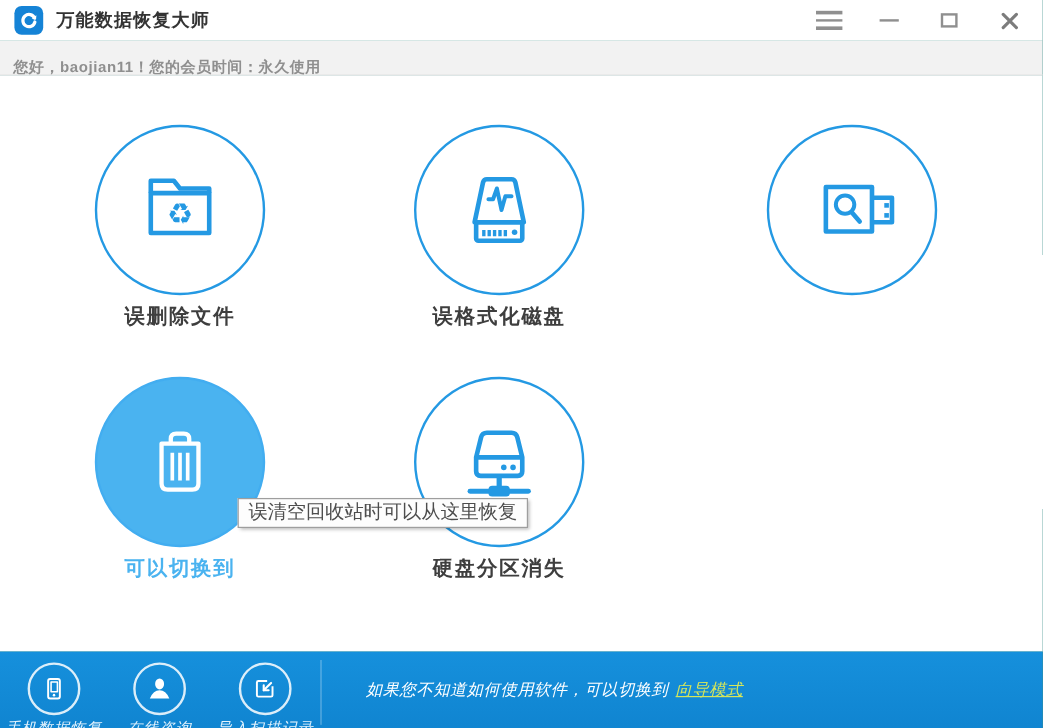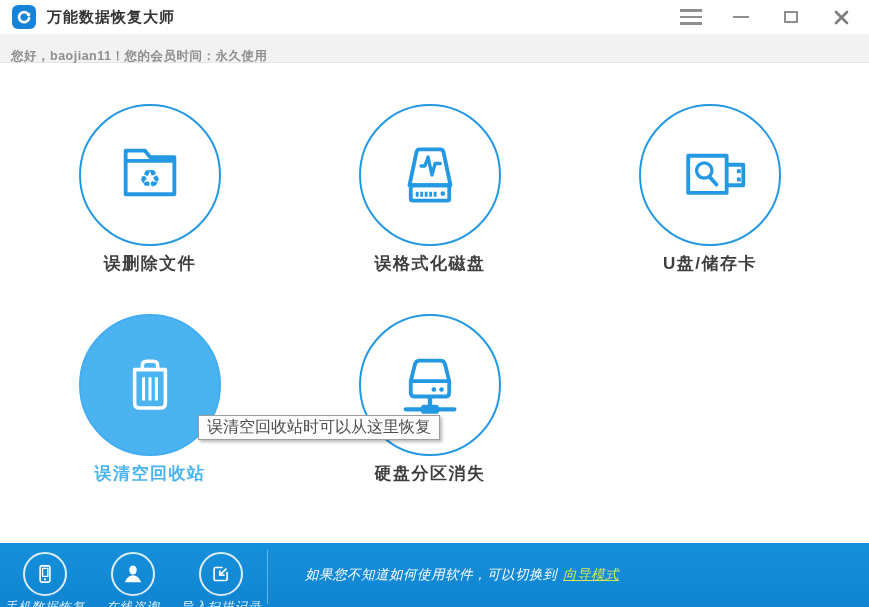--- a/index.html
+++ b/index.html
@@ -34,21 +34,21 @@
   .cell { position:absolute; width:200px; text-align:center; cursor:pointer; }
   .cell .circle {
     width:142px; height:142px; margin:0 auto; border-radius:50%;
     border:2px solid #2499e3; background:#fff;
     display:flex; align-items:center; justify-content:center; color:#2499e3;
   }
   .cell .label { margin-top:6px; font-size:17px; font-weight:bold; color:#3e3e3e; letter-spacing:1.5px; }
   .cell.active .circle { background:#4ab3f0; border-color:#42adf0; color:#ffffff; }
   .cell.active .label { color:#4ab3f0; }
   .c-r1 { top:41px; } .c-r2 { top:251px; }
-  .c-col1 { left:50px; } .c-col2 { left:330px; } .c-col3 { left:610px; }
+  .c-col1 { left:50px; } .c-col2 { left:316px; } .c-col3 { left:610px; }
 
   
   .tooltip {
     position:absolute; left:198px; top:352px; z-index:5;
     background:#fdfdfd; border:1px solid #9e9e9e;
     box-shadow:2px 2px 3px rgba(0,0,0,0.28);
     font-size:16px; color:#4d4d4d; padding:1px 8px; white-space:nowrap;
   }
 
   
@@ -136,32 +136,31 @@
       <div class="circle">
         <svg width="82" height="82" viewBox="0 0 64 64" fill="none" stroke="currentColor" stroke-width="3" stroke-linejoin="round">
           <rect x="15" y="17" width="30" height="29"></rect>
           <path d="M45 24 h13 v16 h-13"></path>
           <rect x="53" y="27.5" width="3" height="3" fill="currentColor" stroke="none"></rect>
           <rect x="53" y="34" width="3" height="3" fill="currentColor" stroke="none"></rect>
           <circle cx="27.5" cy="28.5" r="6" stroke-width="2.6"></circle>
           <path d="M31.8 33.5 L37 39.5" stroke-width="3" stroke-linecap="round"></path>
         </svg>
       </div>
-      <div class="label">U盘/储存卡</div>
     </div>
 
     <div class="cell c-r2 c-col1 active">
       <div class="circle">
         <svg width="82" height="82" viewBox="0 0 64 64" fill="none" stroke="currentColor" stroke-width="2.8" stroke-linejoin="round">
           <path d="M26 20 v-3 q0 -3.5 3.5 -3.5 h5 q3.5 0 3.5 3.5 v3"></path>
           <path d="M20 20 h24 v26 q0 4 -4 4 h-16 q-4 0 -4 -4 z"></path>
           <path d="M27 26 v18 M32 26 v18 M37 26 v18" stroke-width="2.4"></path>
         </svg>
       </div>
-      <div class="label">误清空回收站</div>
+      <div class="label">可以切换到</div>
     </div>
 
     <div class="cell c-r2 c-col2">
       <div class="circle">
         <svg width="82" height="82" viewBox="0 0 64 64" fill="none" stroke="currentColor" stroke-width="3" stroke-linejoin="round">
           <path d="M24 13 h16 q3 0 3.8 3 l3.2 13 v9 q0 3 -3 3 h-24 q-3 0 -3 -3 v-9 l3.2 -13 q0.8 -3 3.8 -3 z"></path>
           <path d="M17 29 h30"></path>
           <circle cx="35" cy="35.5" r="1.8" fill="currentColor" stroke="none"></circle>
           <circle cx="41" cy="35.5" r="1.8" fill="currentColor" stroke="none"></circle>
           <path d="M32 41 v7" stroke-width="3.4"></path>

